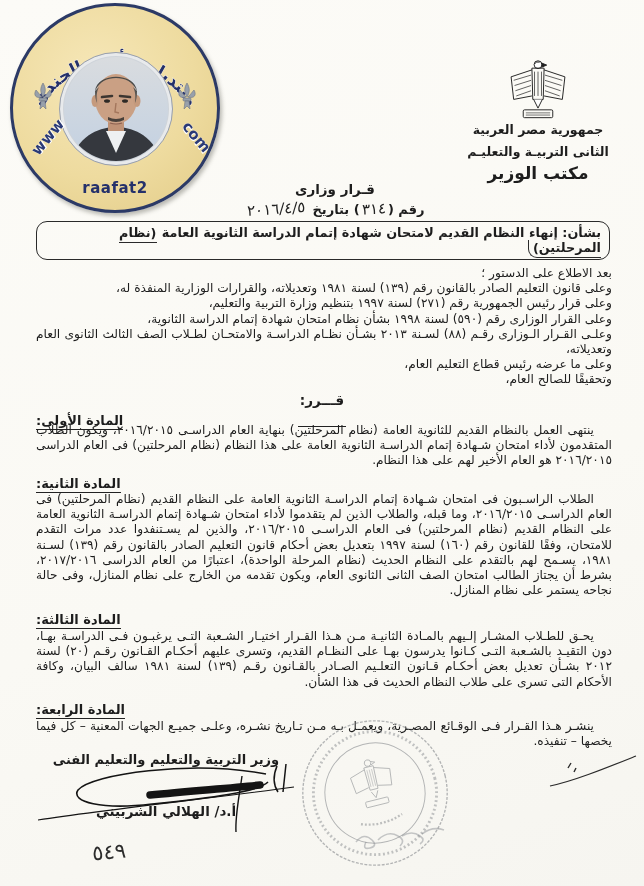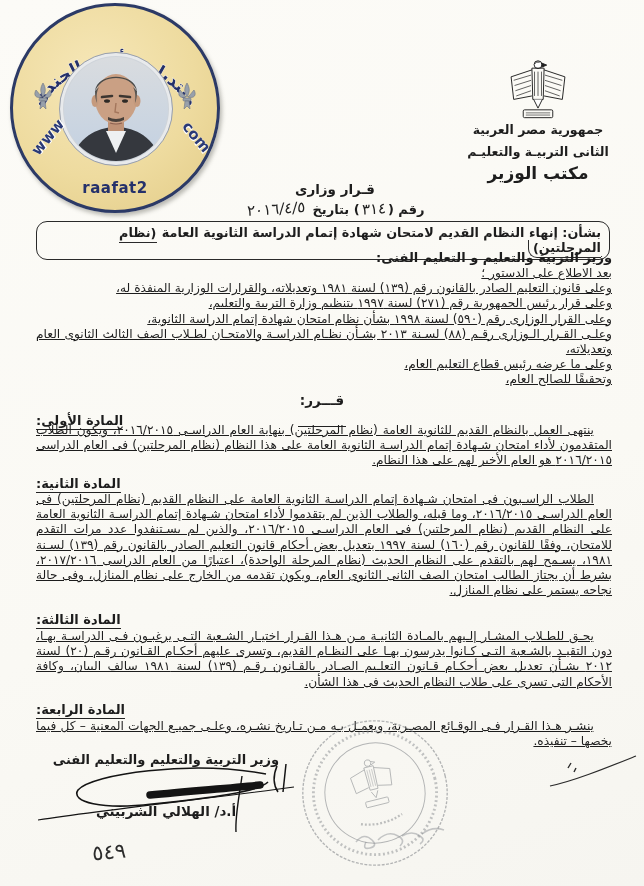--- a/index.html
+++ b/index.html
@@ -35,21 +35,21 @@
   .t-word{font-weight:bold;font-size:13.5px;letter-spacing:1px;}
   .t-line{margin-top:3px;font-weight:bold;font-size:13px;}
   .hand{display:inline-block;font-weight:400;font-size:15px;transform:rotate(-4deg) skewX(-4deg);
         padding:0 2px;color:#222;}
   
   #subject{left:36px;top:221px;width:574px;padding:3px 8px 4px 8px;border:1.2px solid #2a2a2a;
            border-radius:11px;font-weight:bold;font-size:12.8px;text-align:right;box-sizing:border-box;}
   #subject .hl{border-bottom:1.5px solid #2a2a2a;border-left:1.5px solid #2a2a2a;
                border-bottom-left-radius:9px;padding:0 1px 2px 4px;}
   
-  .bodytxt{font-size:12.2px;line-height:15.2px;text-decoration:underline;}
+  .bodytxt{font-size:12.2px;line-height:15.2px;}
   #minister-line{left:36px;top:250px;width:576px;font-weight:bold;font-size:13px;}
   #preamble{left:36px;top:266px;width:576px;}
   #preamble div{text-align:justify;}
   #decree-word{left:0;top:390px;width:644px;text-align:center;}
   #decree-word span{font-weight:bold;font-size:13.5px;border-bottom:1.5px solid #222;padding:0 2px 18px;}
   .article-h{font-weight:bold;font-size:13px;}
   .article-h span{border-bottom:1.5px solid #222;padding-bottom:1px;}
   .article-b{text-align:justify;text-indent:18px;font-weight:500;}
   #a1h{left:36px;top:407px;margin-top:6px;} #a1b{left:36px;top:423px;width:576px;}
   #a2h{left:36px;top:476px;} #a2b{left:36px;top:492px;width:576px;}
@@ -160,21 +160,20 @@
     <div class="t-line">
       <span>رقم (</span><span class="hand">٣١٤</span><span>) بتاريخ</span>
       <span class="hand">٢٠١٦/٤/٥</span>
     </div>
   </div>
 
   <div id="subject" class="abs">
     <span>بشأن: إنهاء النظام القديم لامتحان شهادة إتمام الدراسة الثانوية العامة </span><span class="hl">(نظام المرحلتين)</span>
   </div>
 
-  <div id="minister-line" class="abs">وزير التربية والتعليم و التعليم الفنى:</div>
   <div id="preamble" class="abs bodytxt">
     <div>بعد الاطلاع على الدستور ؛</div>
     <div>وعلى قانون التعليم الصادر بالقانون رقم (١٣٩) لسنة ١٩٨١ وتعديلاته، والقرارات الوزارية المنفذة له،</div>
     <div>وعلى قرار رئيس الجمهورية رقم (٢٧١) لسنة ١٩٩٧ بتنظيم وزارة التربية والتعليم،</div>
     <div>وعلى القرار الوزارى رقم (٥٩٠) لسنة ١٩٩٨ بشأن نظام امتحان شهادة إتمام الدراسة الثانوية،</div>
     <div>وعلـى القـرار الـوزارى رقـم (٨٨) لسـنة ٢٠١٣ بشـأن نظـام الدراسـة والامتحـان لطـلاب الصف الثالث الثانوى العام وتعديلاته،</div>
     <div>وعلى ما عرضه رئيس قطاع التعليم العام،</div>
     <div>وتحقيقًا للصالح العام،</div>
   </div>
   <div id="decree-word" class="abs">

